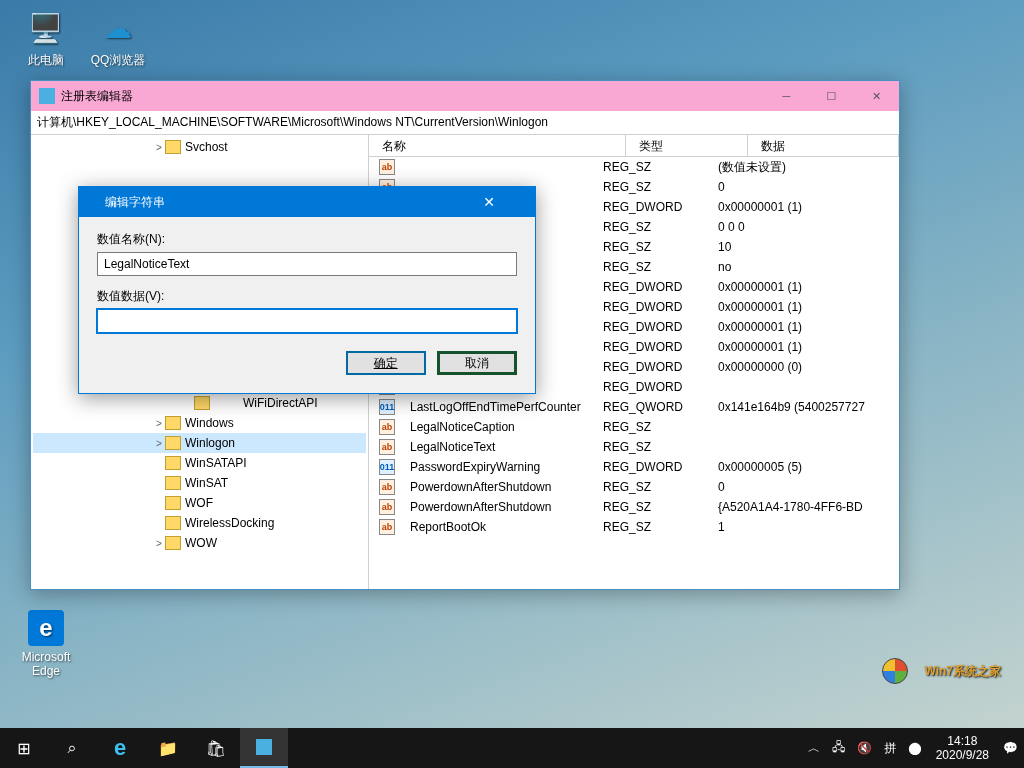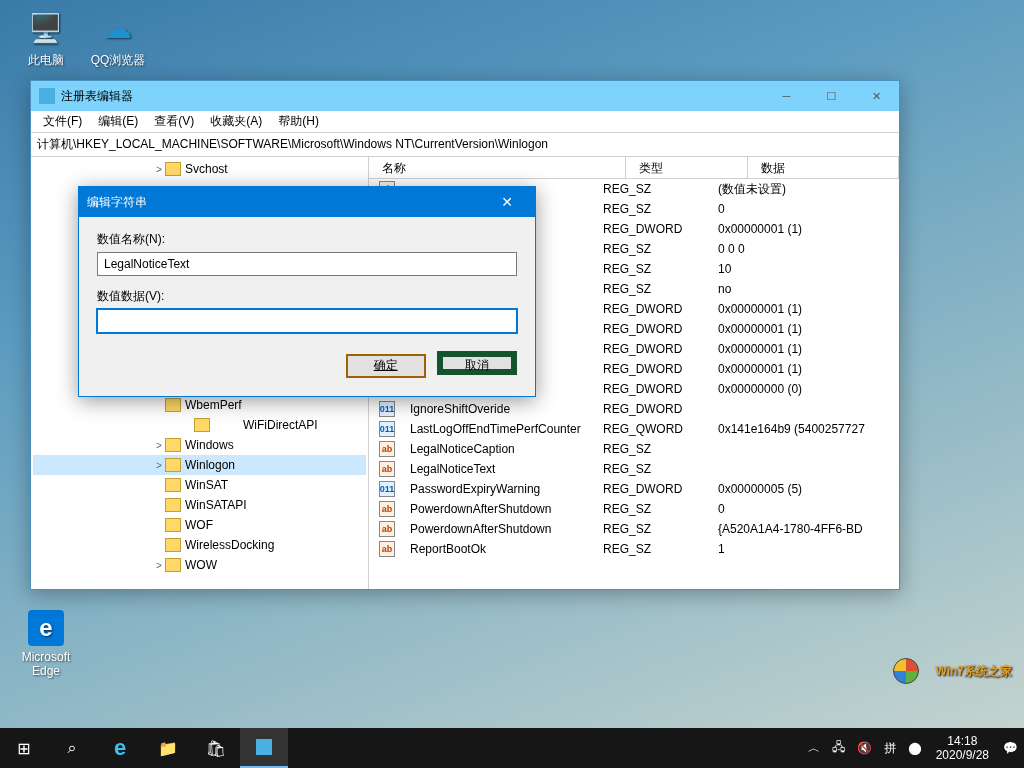--- a/index.html
+++ b/index.html
@@ -9,21 +9,21 @@
 .desktop-icon .ic { width: 40px; height: 40px; margin: 0 auto 4px; display: flex; align-items: center; justify-content: center; font-size: 28px; }
 .taskbar { position: absolute; bottom: 0; left: 0; width: 100%; height: 40px; background: #161616; display: flex; align-items: center; }
 .tb-item { width: 48px; height: 40px; display: flex; align-items: center; justify-content: center; color: #fff; font-size: 16px; }
 .tb-item.active { background: #333; border-bottom: 2px solid #76b9ed; }
 .tb-right { margin-left: auto; display: flex; align-items: center; color: #fff; font-size: 12px; }
 .tb-right .ic { padding: 0 6px; }
 .clock { text-align: center; padding: 0 8px; line-height: 1.2; }
 
 .window { position: absolute; background: #fff; border: 1px solid #4a90c0; box-shadow: 0 4px 20px rgba(0,0,0,0.3); }
 .regedit { top: 80px; left: 30px; width: 870px; height: 510px; display: flex; flex-direction: column; }
-.titlebar { height: 30px; background: #7dd3fc; display: flex; align-items: center; padding-left: 8px; }
+.titlebar { height: 30px; background: #f9a8d4; display: flex; align-items: center; padding-left: 8px; }
 .titlebar .ico { width: 16px; height: 16px; background: #4ab0e0; margin-right: 6px; }
 .titlebar .title { flex: 1; color: #000; }
 .winbtns { display: flex; }
 .winbtn { width: 45px; height: 30px; display: flex; align-items: center; justify-content: center; color: #555; font-size: 11px; }
 .menubar { height: 22px; display: flex; align-items: center; border-bottom: 1px solid #d0d0d0; padding-left: 4px; }
 .menubar span { padding: 2px 8px; }
 .addressbar { height: 24px; border-bottom: 1px solid #d0d0d0; padding: 3px 6px; font-size: 12px; color: #000; }
 .content { flex: 1; display: flex; overflow: hidden; }
 .tree { width: 338px; border-right: 1px solid #d0d0d0; overflow-y: auto; padding: 2px; position: relative; }
 .tree-item { display: flex; align-items: center; height: 20px; white-space: nowrap; }
@@ -38,32 +38,32 @@
 .col-data { flex: 1; }
 .list-body { flex: 1; overflow-y: auto; }
 .list-row { display: flex; height: 20px; align-items: center; }
 .list-row .cell { padding: 0 6px; overflow: hidden; white-space: nowrap; text-overflow: ellipsis; }
 .list-row .rico { width: 16px; height: 16px; margin-left: 4px; display: inline-flex; align-items: center; justify-content: center; font-size: 9px; font-weight: bold; border: 1px solid #888; }
 .rico.sz { background: #fff0e0; color: #c04000; }
 .rico.dw { background: #e0f0ff; color: #0060c0; }
 .list-row .cell.n { width: 228px; display: flex; align-items: center; gap: 15px; }
 
 .dialog { position: absolute; top: 186px; left: 78px; width: 458px; background: #f0f0f0; border: 1px solid #0078d7; box-shadow: 0 4px 20px rgba(0,0,0,0.4); }
-.dlg-title { height: 30px; background: #0078d7; color: #fff; display: flex; align-items: center; padding: 0 8px; }
+.dlg-title { height: 30px; background: #0078d7; color: #fff; display: flex; align-items: center; padding: 0 26px; }
 .dlg-title .t { flex: 1; }
 .dlg-close { width: 40px; text-align: center; font-size: 14px; }
 .dlg-body { padding: 14px 18px 18px; }
 .dlg-body label { display: block; margin-bottom: 4px; }
 .dlg-body input { width: 100%; height: 24px; padding: 2px 6px; border: 1px solid #7a7a7a; background: #fff; margin-bottom: 12px; font-family: inherit; }
 .dlg-body input.focused { border: 1px solid #0078d7; outline: 1px solid #0078d7; }
 .dlg-btns { text-align: right; margin-top: 6px; }
-.dlg-btns button { width: 80px; height: 24px; margin-left: 8px; background: #e1e1e1; border: 6px solid #14532d; }
-.dlg-btns button.primary { border: 2px solid #a16207; text-decoration: underline; }
-
-.watermark { position: absolute; bottom: 44px; right: 12px; display:flex; align-items:center; gap:16px; color:#e0a030; font-weight:bold; font-size:16px; text-shadow:1px 1px 2px #000;}
+.dlg-btns button { width: 80px; height: 24px; margin-left: 8px; background: #e1e1e1; border: 3px solid #14532d; }
+.dlg-btns button.primary { border: 2px solid #0369a1; text-decoration: underline; }
+
+.watermark { position: absolute; bottom: 44px; right: 23px; display:flex; align-items:center; gap:16px; color:#e0a030; font-weight:bold; font-size:16px; text-shadow:1px 1px 2px #000;}
 .watermark .wlogo { width:26px; height:26px; background: conic-gradient(#e05030 0 25%, #60b040 0 50%, #3080e0 0 75%, #f0c030 0); border-radius:50%; border:1px solid #444;}
 </style>
 </head>
 <body>
 
 <div class="desktop">
   <div class="desktop-icon" style="top:8px;left:14px">
     <div class="ic">🖥️</div>
     <div>此电脑</div>
   </div>
@@ -79,27 +79,20 @@
   <div class="window regedit">
     <div class="titlebar">
       <div class="ico"></div>
       <div class="title">注册表编辑器</div>
       <div class="winbtns">
         <div class="winbtn">─</div>
         <div class="winbtn">☐</div>
         <div class="winbtn">✕</div>
       </div>
     </div>
-    <div class="menubar">
-      <span>文件(F)</span>
-      <span>编辑(E)</span>
-      <span>查看(V)</span>
-      <span>收藏夹(A)</span>
-      <span>帮助(H)</span>
-    </div>
     <div class="addressbar">计算机\HKEY_LOCAL_MACHINE\SOFTWARE\Microsoft\Windows NT\CurrentVersion\Winlogon</div>
     <div class="content">
       <div class="tree" id="tree">
           <div class="tree-item" style="padding-left: 120px;">
             <span class="exp">&gt;</span>
             <span class="fold"></span>
             <span>Svchost</span>
           </div>
           <div class="tree-item" style="padding-left: 120px; margin-top: 216px; text-align: right;">
             <span class="exp"></span>
@@ -117,26 +110,26 @@
             <span>Windows</span>
           </div>
           <div class="tree-item selected" style="padding-left: 120px;">
             <span class="exp">&gt;</span>
             <span class="fold"></span>
             <span>Winlogon</span>
           </div>
           <div class="tree-item" style="padding-left: 120px;">
             <span class="exp"></span>
             <span class="fold"></span>
+            <span>WinSATAPI</span>
+          </div>
+          <div class="tree-item" style="padding-left: 120px;">
+            <span class="exp"></span>
+            <span class="fold"></span>
             <span>WinSAT</span>
-          </div>
-          <div class="tree-item" style="padding-left: 120px;">
-            <span class="exp"></span>
-            <span class="fold"></span>
-            <span>WinSATAPI</span>
           </div>
           <div class="tree-item" style="padding-left: 120px;">
             <span class="exp"></span>
             <span class="fold"></span>
             <span>WOF</span>
           </div>
           <div class="tree-item" style="padding-left: 120px;">
             <span class="exp"></span>
             <span class="fold"></span>
             <span>WirelessDocking</span>

